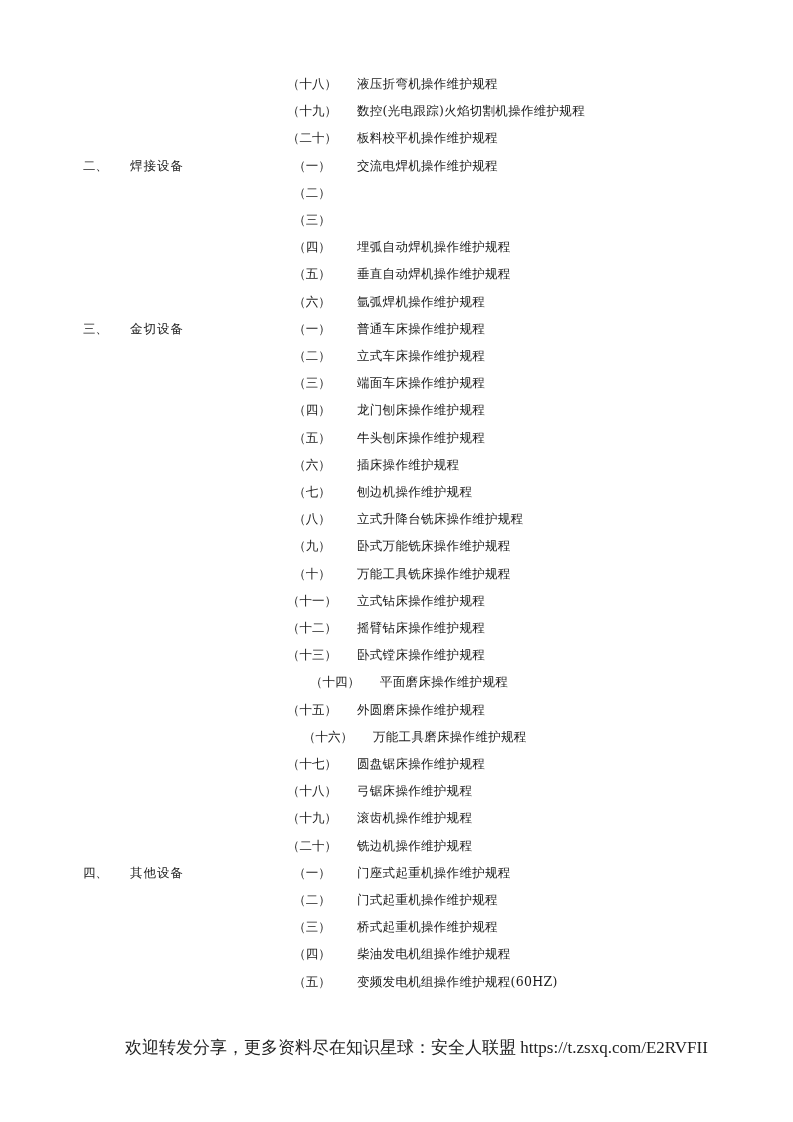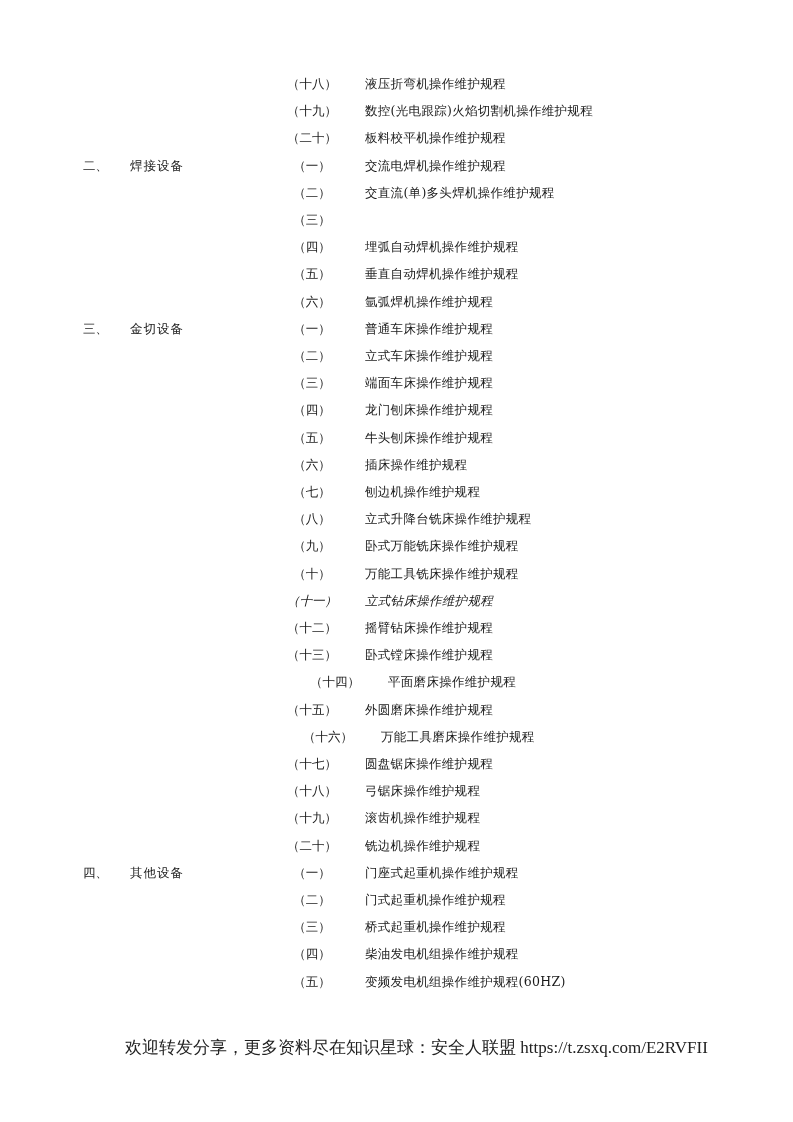--- a/index.html
+++ b/index.html
@@ -40,21 +40,21 @@
       letter-spacing: 1px;
     }
     .item-num {
       position: absolute;
       width: 60px;
       left: 282px;
       text-align: center;
     }
     .item-title {
       position: absolute;
-      left: 365px;
+      left: 357px;
       letter-spacing: 0.3px;
     }
     .footer {
       position: absolute;
       top: 1039px;
       left: 0;
       width: 793px;
       text-align: center;
       font-size: 17px;
       line-height: 18px;
@@ -89,21 +89,20 @@
       <div class="row" style="top: 156px;">
     <span class="sec-num">二、</span>
     <span class="sec-title">焊接设备</span>
     <span class="item-num">（一）</span>
     <span class="item-title">交流电焊机操作维护规程</span>
   </div>
       <div class="row" style="top: 183px;">
     <span class="sec-num"></span>
     <span class="sec-title"></span>
     <span class="item-num">（二）</span>
-    <span class="item-title">交直流(单)多头焊机操作维护规程</span>
   </div>
       <div class="row" style="top: 210px;">
     <span class="sec-num"></span>
     <span class="sec-title"></span>
     <span class="item-num">（三）</span>
   </div>
       <div class="row" style="top: 237px;">
     <span class="sec-num"></span>
     <span class="sec-title"></span>
     <span class="item-num">（四）</span>
@@ -174,21 +173,21 @@
     <span class="sec-title"></span>
     <span class="item-num">（九）</span>
     <span class="item-title">卧式万能铣床操作维护规程</span>
   </div>
       <div class="row" style="top: 564px;">
     <span class="sec-num"></span>
     <span class="sec-title"></span>
     <span class="item-num">（十）</span>
     <span class="item-title">万能工具铣床操作维护规程</span>
   </div>
-      <div class="row" style="top: 591px; font-style: italic;">
+      <div class="row" style="top: 591px;">
     <span class="sec-num"></span>
     <span class="sec-title"></span>
     <span class="item-num">（十一）</span>
     <span class="item-title">立式钻床操作维护规程</span>
   </div>
       <div class="row" style="top: 618px;">
     <span class="sec-num"></span>
     <span class="sec-title"></span>
     <span class="item-num">（十二）</span>
     <span class="item-title">摇臂钻床操作维护规程</span>

